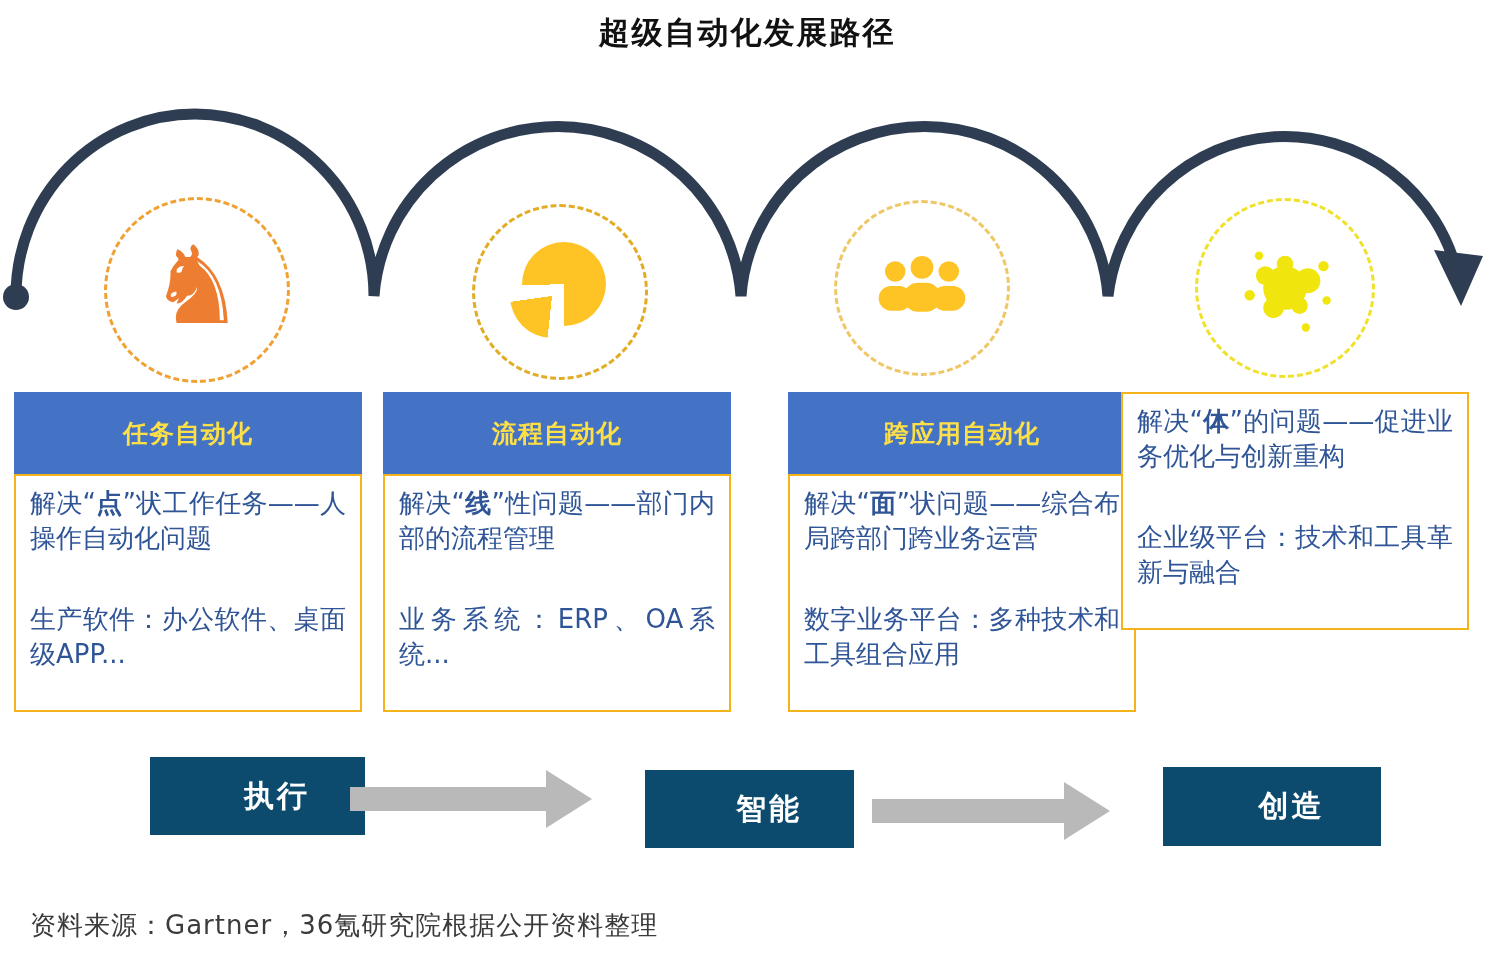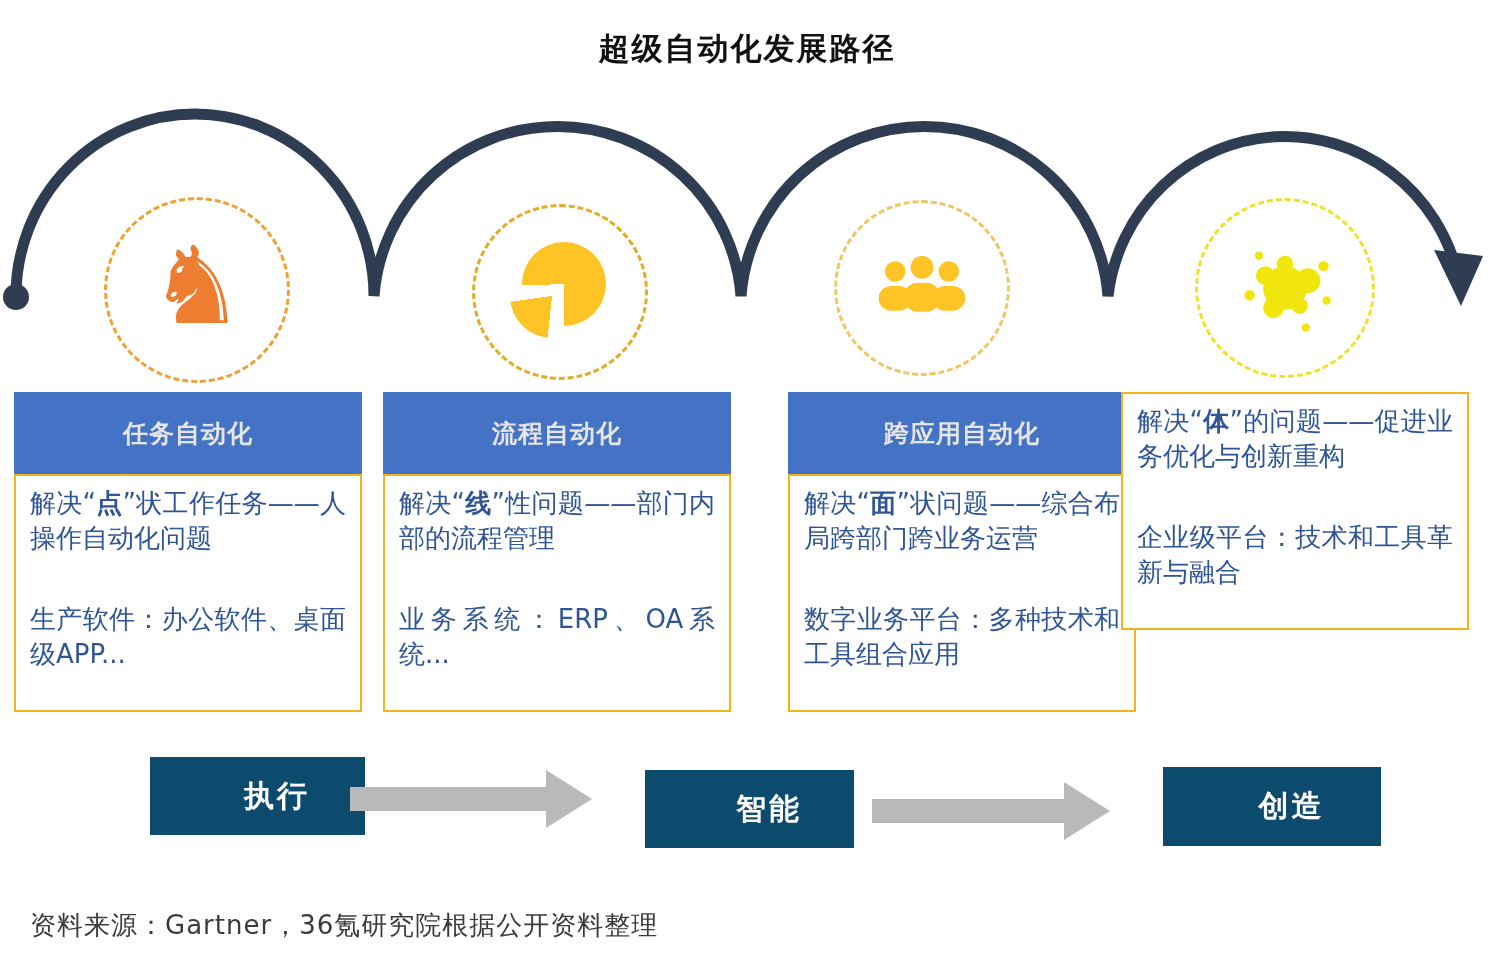--- a/index.html
+++ b/index.html
@@ -1,21 +1,21 @@
 <!DOCTYPE html>
 <html><head>
 <meta charset="utf-8">
 <style>
   html,body{margin:0;padding:0;}
   body{
     width:1494px;height:962px;position:relative;background:#ffffff;overflow:hidden;
     font-family:"DejaVu Sans","Liberation Sans",sans-serif;
   }
   .title{
-    position:absolute;top:28px;left:0;width:100%;text-align:center;
+    position:absolute;top:12px;left:0;width:100%;text-align:center;
     font-size:31px;font-weight:bold;color:#111;letter-spacing:2px;
   }
   .arc-svg{position:absolute;left:0;top:0;}
   .dashed-circle{
     position:absolute;border:3px dashed #e0a92e;border-radius:50%;
     display:flex;align-items:center;justify-content:center;box-sizing:border-box;
   }
   .circle-1{left:104px;top:197px;width:186px;height:186px;border-color:#f0a133;}
   .circle-2{left:472px;top:204px;width:176px;height:176px;border-color:#e3ac25;}
   .circle-3{left:834px;top:200px;width:176px;height:176px;border-color:#f0c766;}
@@ -26,21 +26,21 @@
     position:absolute;left:12px;top:0;width:84px;height:84px;border-radius:50%;
     background:conic-gradient(#fec425 0deg 180deg, transparent 180deg 268deg, #fec425 268deg 360deg);
   }
   .pie-slice{
     position:absolute;left:0;top:12px;width:84px;height:84px;border-radius:50%;
     background:conic-gradient(transparent 0deg 186deg, #fec425 186deg 262deg, transparent 262deg 360deg);
   }
   .card{position:absolute;top:392px;width:348px;}
   .card-1{left:14px;} .card-2{left:383px;} .card-3{left:788px;} .card-4{left:1121px;}
   .card-header{
-    height:82px;background:#4472c4;color:#e5e5e5;font-weight:bold;font-size:25px;
+    height:82px;background:#4472c4;color:#fde047;font-weight:bold;font-size:25px;
     display:flex;align-items:center;justify-content:center;letter-spacing:1px;
   }
   .card-body{
     box-sizing:border-box;height:238px;border:2px solid #f5b31b;background:#ffffff;
     padding:10px 14px;font-size:26px;line-height:1.35;color:#2f5597;
     text-align:justify;text-justify:inter-character;
   }
   .para1{margin:0 0 46px 0;}
   .para2{margin:0;}
   .term{font-weight:bold;}

